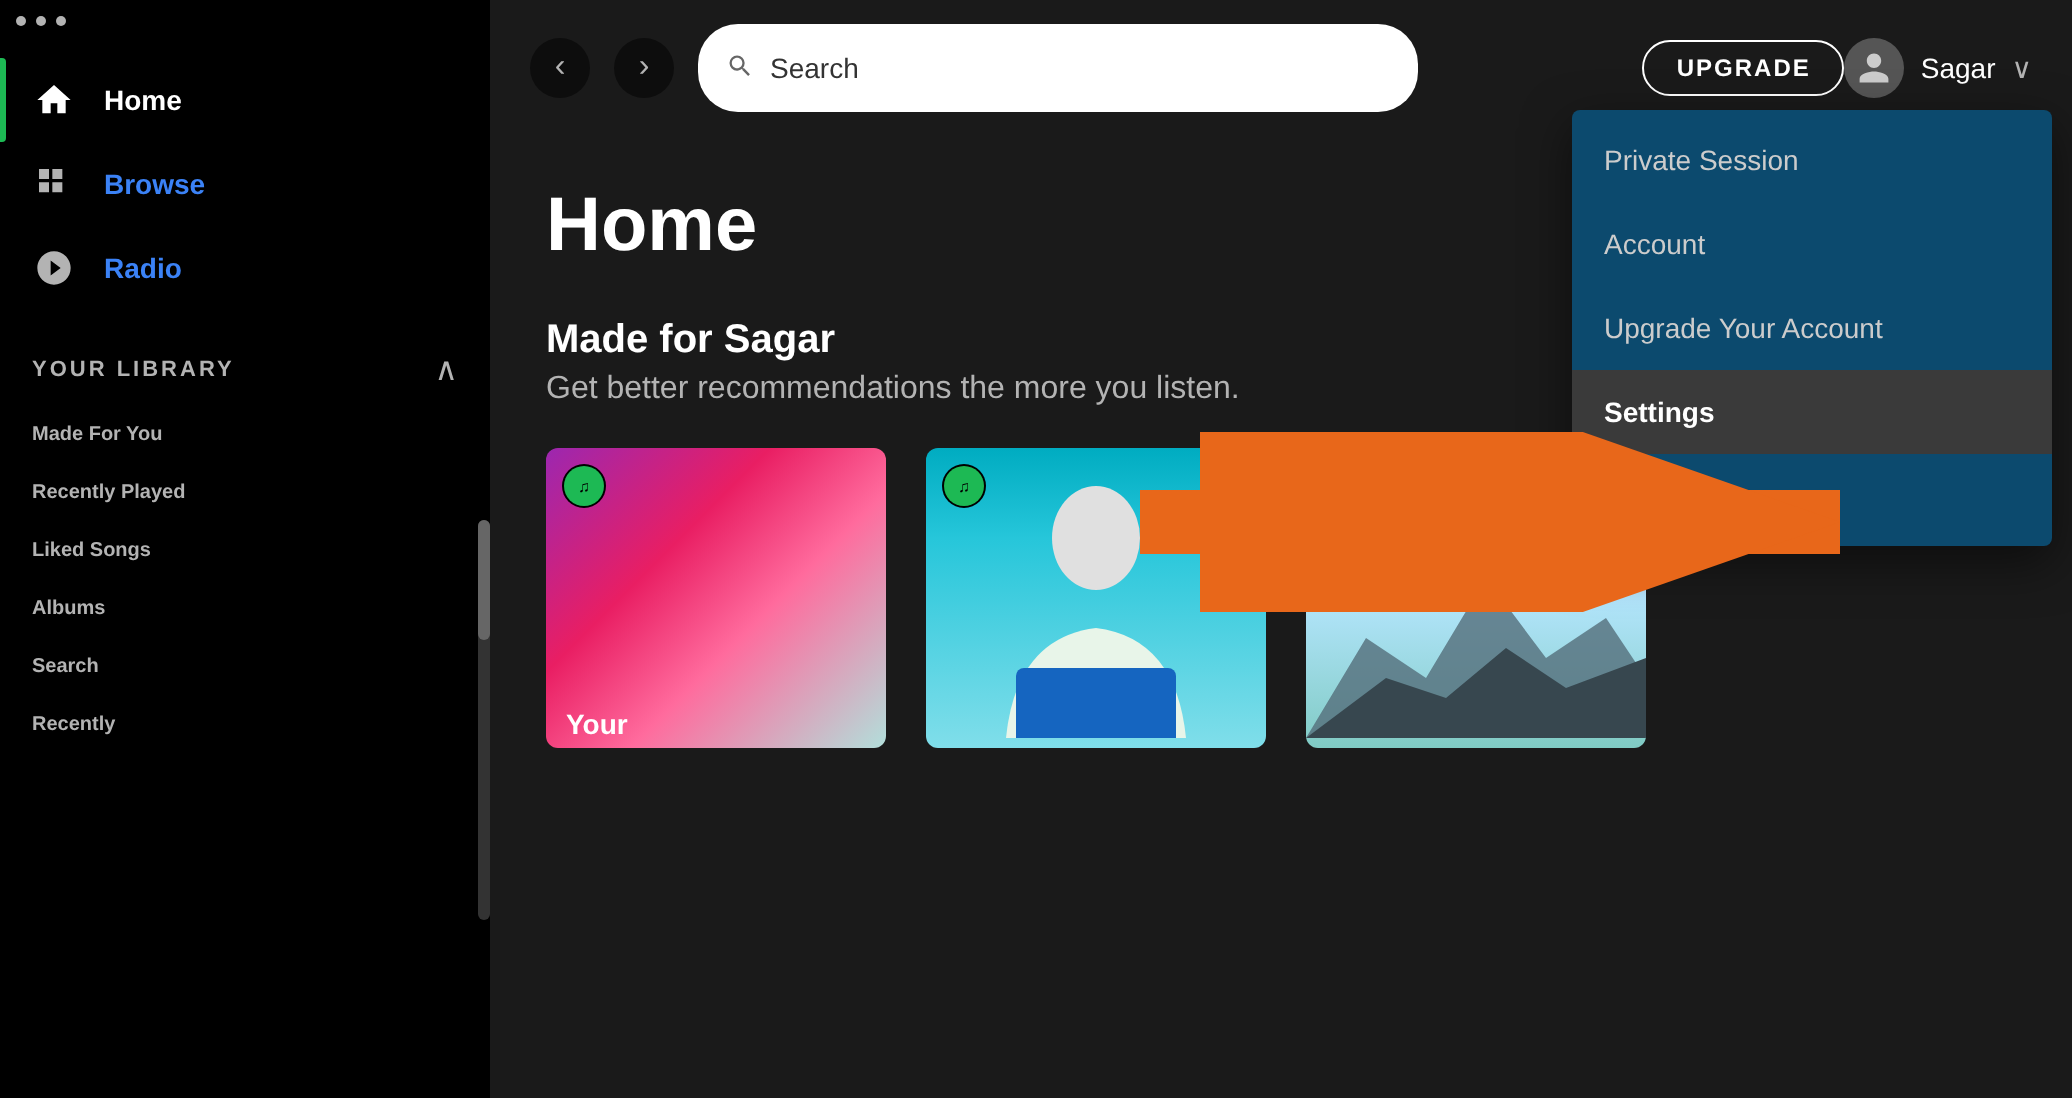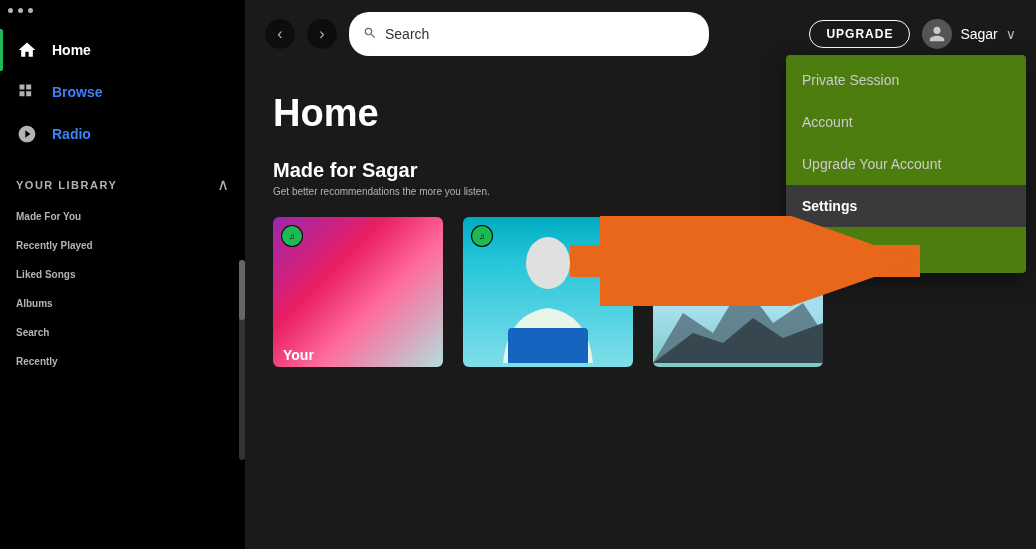--- a/index.html
+++ b/index.html
@@ -179,21 +179,21 @@
       background: transparent;
       font-size: 14px;
       color: #333;
       width: 100%;
     }
 
     .header-right {
       margin-left: auto;
       display: flex;
       align-items: center;
-      gap: 12px;
+      gap: 0;
     }
 
     .upgrade-btn {
       border: 1px solid #fff;
       background: transparent;
       color: #fff;
       border-radius: 20px;
       padding: 6px 16px;
       font-size: 12px;
       font-weight: 700;
@@ -228,21 +228,21 @@
       font-size: 14px;
       color: #b3b3b3;
     }
 
     
     .dropdown-menu {
       position: absolute;
       top: 55px;
       right: 10px;
       width: 240px;
-      background: #4d7c0f;
+      background: #0c4a6e;
       border-radius: 4px;
       padding: 4px 0;
       z-index: 100;
       box-shadow: 0 8px 24px rgba(0,0,0,0.5);
     }
 
     .dropdown-item {
       padding: 13px 16px;
       font-size: 14px;
       color: #ccc;
@@ -269,21 +269,21 @@
       margin-bottom: 24px;
     }
 
     .section-title {
       font-size: 20px;
       font-weight: 700;
       margin-bottom: 4px;
     }
 
     .section-subtitle {
-      font-size: 10px;
+      font-size: 16px;
       color: #b3b3b3;
       margin-bottom: 20px;
     }
 
     .cards-row {
       display: flex;
       gap: 20px;
     }
 
     .card {

